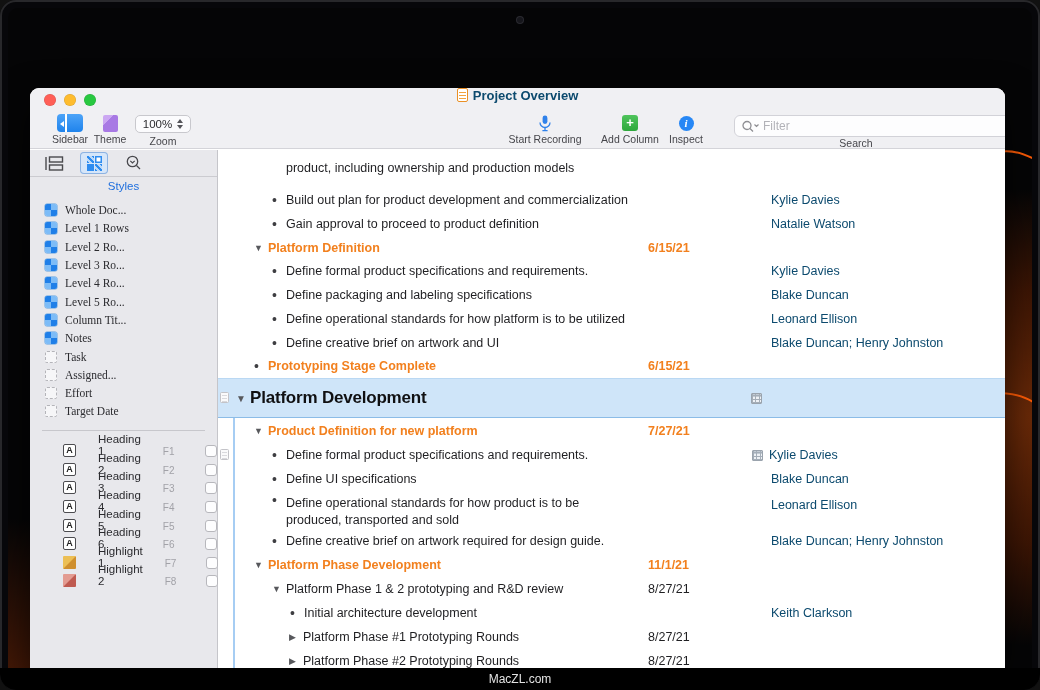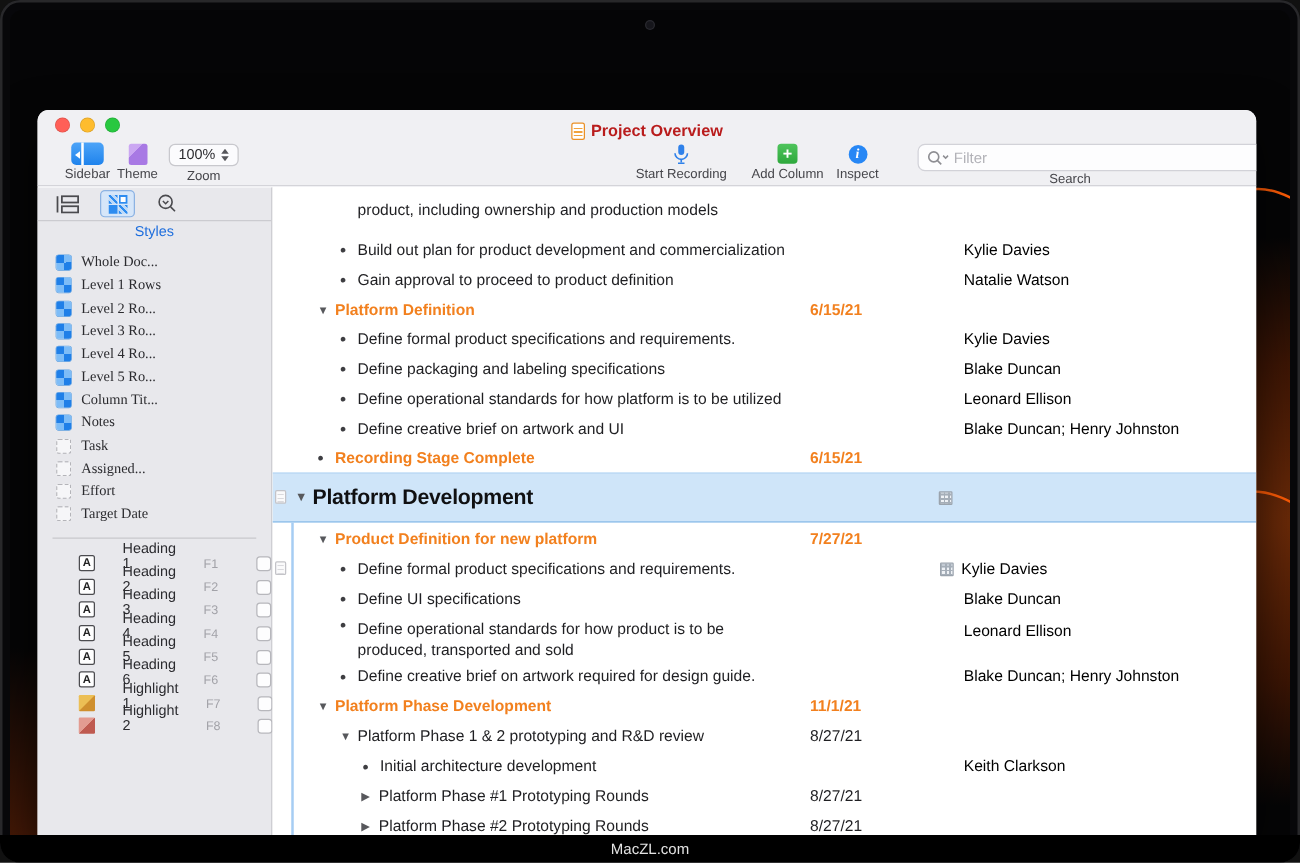--- a/index.html
+++ b/index.html
@@ -24,22 +24,22 @@
   .bottombar span { color:#e3e3e3; font-size:12px; }
 
   
   .window { position:absolute; left:22px; top:80px; width:975px; bottom:0;
             background:#fff; border-radius:9px 9px 0 0; z-index:3;
             box-shadow:0 14px 36px rgba(0,0,0,.6); overflow:hidden; }
   .titlebar { height:24px; background:#f0f0f3; position:relative; }
   .lights { position:absolute; left:14px; top:6px; display:flex; gap:8px; }
   .light { width:12px; height:12px; border-radius:50%; box-shadow:inset 0 0 0 .5px rgba(0,0,0,.15); }
   .l-close{ background:#ff5f57; } .l-min{ background:#febc2e; } .l-zoom{ background:#28c840; }
-  .wtitle { height:100%; display:flex; align-items:flex-end; justify-content:center; gap:5px;
-            font-size:13px; font-weight:700; color:#b91c1c; }
+  .wtitle { height:100%; display:flex; align-items:flex-start; justify-content:center; gap:5px;
+            font-size:13px; font-weight:700; color:#0c4a6e; }
   .doc-ic { width:11px; height:14px; background:#fff; border:1px solid #ea9026; border-radius:2px;
             background-image:repeating-linear-gradient(0deg,#f2a23c 0 1px,transparent 1px 3px);
             background-size:7px 8px; background-position:1px 2px; background-repeat:no-repeat; }
 
   .toolbar { height:37px; background:#f0f0f3; border-bottom:1px solid #d4d4d9; position:relative;
              font-size:10.5px; color:#46464b; }
   .tbi { position:absolute; width:90px; text-align:center; top:1px; }
   .tbi .ic { height:20px; display:flex; align-items:center; justify-content:center; }
   .tbi .lab { display:block; margin-top:0; }
   .ic-sidebar { width:26px; height:18px; border-radius:4px;
@@ -102,21 +102,21 @@
 
   
   .content { flex:1; position:relative; background:#fff; overflow:hidden; font-size:12.5px; }
   .row { position:relative; display:flex; align-items:center; }
   .mk { width:14px; flex:none; }
   .mk.tri { font-size:9px; color:#57585c; }
   .mk.dot { font-size:14px; color:#3e3e42; line-height:10px; }
   .rtext { color:#1f1f22; }
   .row.orange .rtext, .row.orange .date { color:#f2801e; font-weight:700; }
   .date { position:absolute; left:430px; color:#1f1f22; }
-  .assg { position:absolute; left:553px; color:#000000; display:flex; align-items:center; gap:6px; }
+  .assg { position:absolute; left:553px; color:#0c4a6e; display:flex; align-items:center; gap:6px; }
   .assg.with-icon { left:534px; }
   .hl-row { background:#cfe5f9; border-top:1px solid #bad8f3; border-bottom:1px solid #8cbce7; }
   .hl-row .rtext { font-size:17px; font-weight:700; color:#101012; letter-spacing:-.2px; }
   .hl-row .mk { font-size:10px; }
   .gicon { width:11px; height:11px; border:1px solid #9aa3ad; border-radius:1px; flex:none;
            background-color:#eef1f5;
            background-image:repeating-linear-gradient(90deg,#a5aeb8 0 1px,transparent 1px 3.3px),
                             repeating-linear-gradient(0deg,#a5aeb8 0 1px,transparent 1px 3.3px),
                             linear-gradient(#c3cbd4 0 3px,#eef1f5 3px); }
   .gicon.abs { position:absolute; left:533px; top:14px; }
@@ -399,21 +399,21 @@
           <div class="row" style="height:23px;">
             <span class="mk dot" style="margin-left:54px;">•</span>
             <span class="rtext">Define creative brief on artwork and UI</span>
             <span class="assg">
                 <span>Blake Duncan; Henry Johnston</span>
               </span>
           </div>
 
           <div class="row orange" style="height:24px;">
             <span class="mk dot" style="margin-left:36px;color:#3e3e42;">•</span>
-            <span class="rtext">Recording Stage Complete</span>
+            <span class="rtext">Prototyping Stage Complete</span>
             <span class="date">6/15/21</span>
           </div>
 
           <div class="row hl-row" style="height:40px;">
             <span class="mk tri" style="margin-left:18px;">▼</span>
             <span class="rtext">Platform Development</span>
             <span class="gicon abs"></span>
           </div>
 
           <div class="row orange" style="height:25px;">

